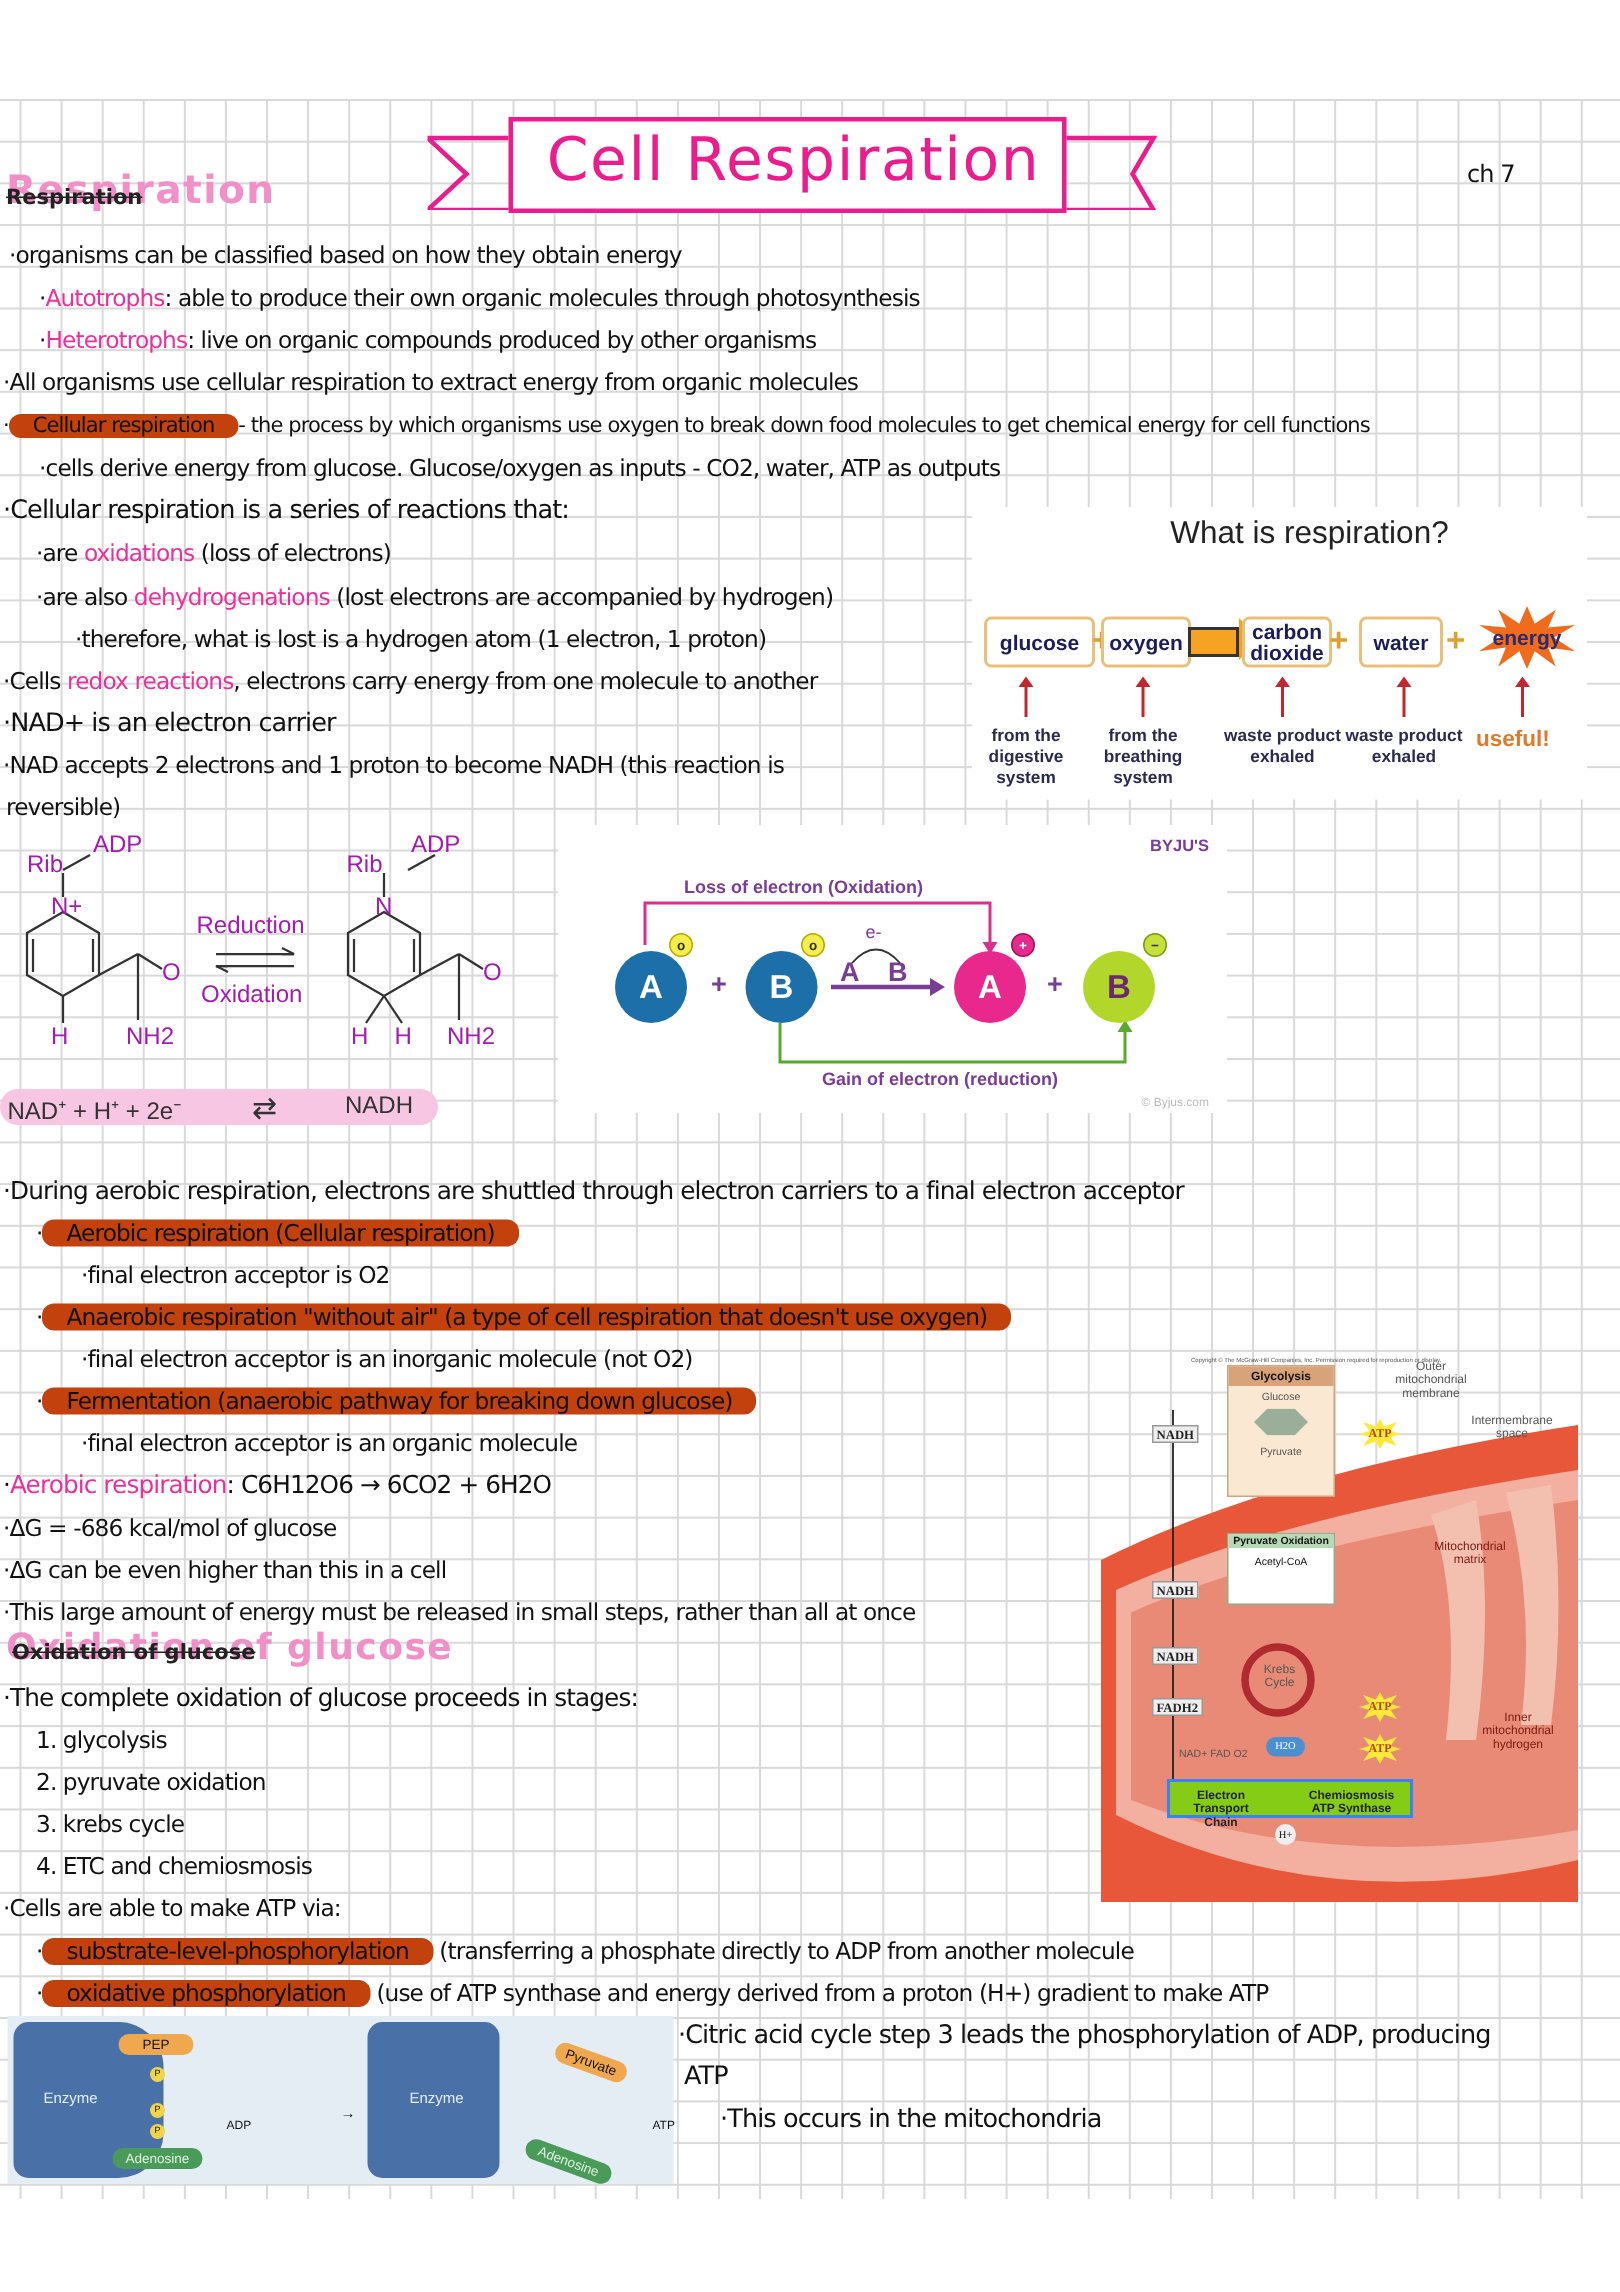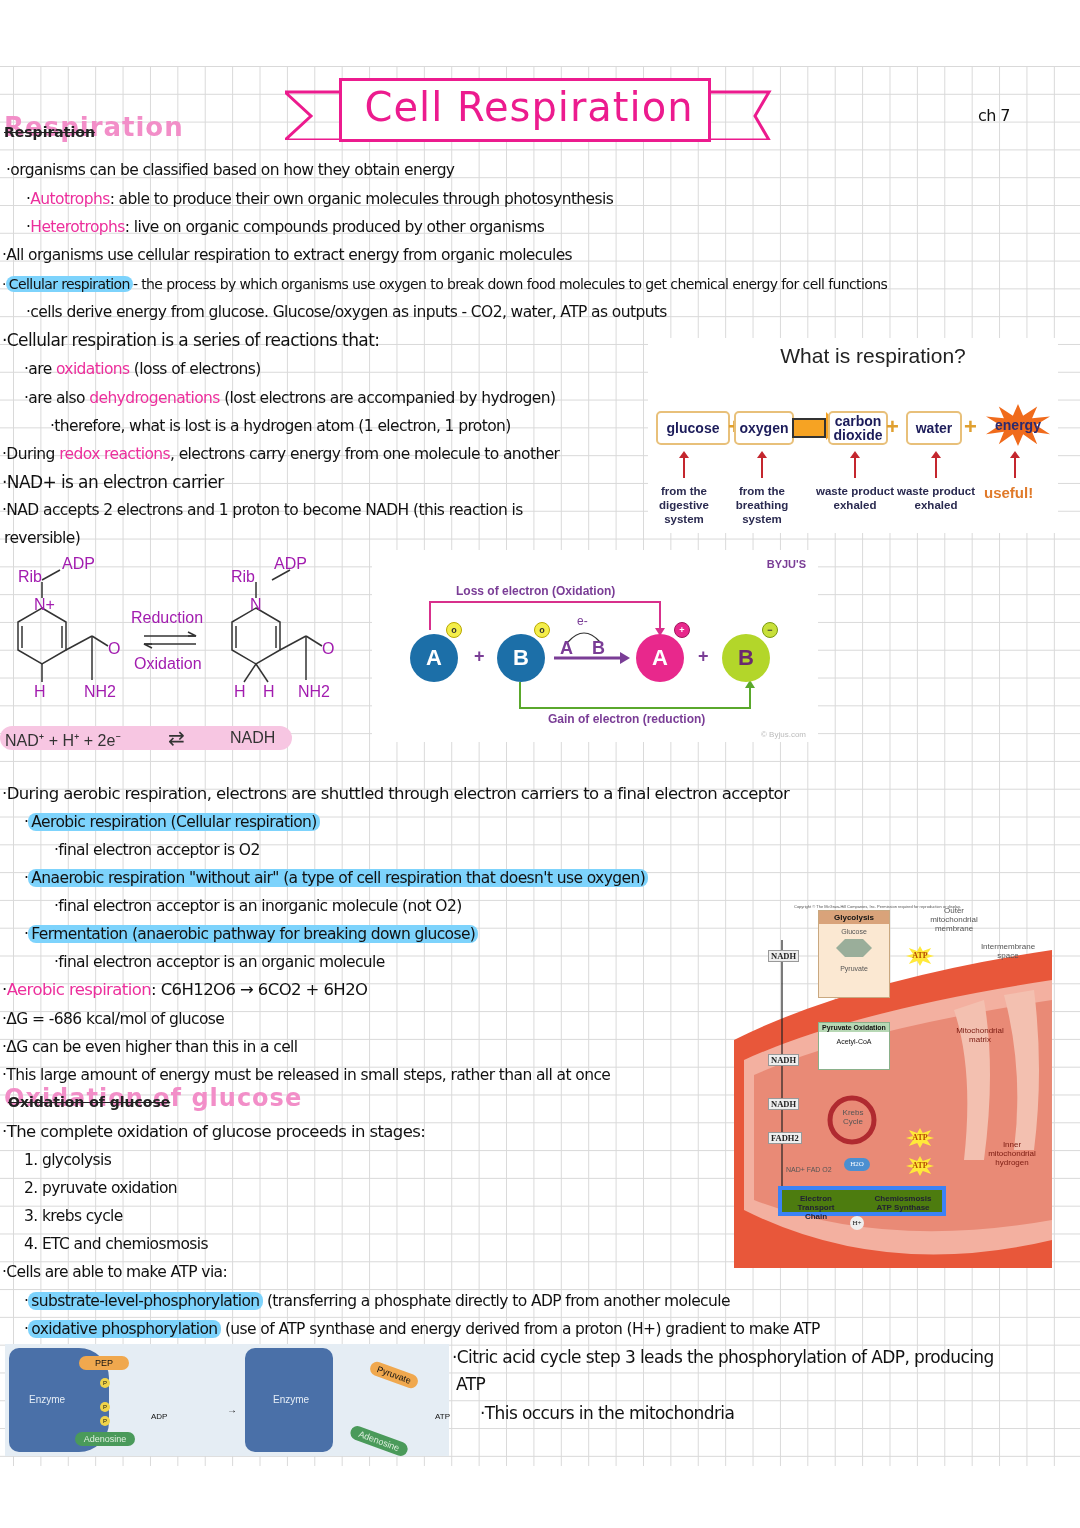--- a/index.html
+++ b/index.html
@@ -12,21 +12,21 @@
   .grid {
     position: absolute; left: 0; top: 66px; width: 1080px; height: 1400px;
     background-image:
       linear-gradient(to right, #d9d9d9 1px, transparent 1px),
       linear-gradient(to bottom, #d9d9d9 1px, transparent 1px);
     background-size: 27.4px 27.8px;
     background-position: 13px 0;
   }
   .hand { position: absolute; white-space: nowrap; font-family: "DejaVu Sans", sans-serif; font-size: 15.5px; letter-spacing: -0.6px; color: #111; line-height: 20px; }
   .pink { color: #ec2f9c; }
-  .hl-yellow { background: #7dd3fc; border-radius: 8px; padding: 0 3px; }
+  .hl-yellow { background: #c2410c; border-radius: 8px; padding: 0 16px; }
   .heading-pink { position: absolute; font-family: "DejaVu Sans", sans-serif; font-weight: bold; font-size: 26px; color: #f28ec8; letter-spacing: 1px; }
   .heading-strike { position: absolute; font-family: "DejaVu Sans", sans-serif; font-size: 14px; font-weight: bold; color: #222; text-decoration: line-through; letter-spacing: 0px; }
 
   
   .banner { position: absolute; left: 285px; top: 78px; width: 488px; height: 62px; }
   .banner .box { position: absolute; left: 54px; top: 0; width: 366px; height: 58px; border: 3px solid #ec1b8e; background: #fff; }
   .banner .title { position: absolute; left: 0; width: 100%; top: 6px; text-align: center; font-family: "DejaVu Sans", sans-serif; font-size: 40px; color: #ec1b8e; letter-spacing: 1px; }
   .chapter { position: absolute; left: 978px; top: 106px; font-size: 16px; }
 
   
@@ -86,21 +86,21 @@
 <div class="hand" style="left:6px;top:160px;">·<span>organisms can be classified based on how they obtain energy</span></div>
 <div class="hand" style="left:26px;top:189px;">·<span class="pink">Autotrophs</span><span>: able to produce their own organic molecules through photosynthesis</span></div>
 <div class="hand" style="left:26px;top:217px;">·<span class="pink">Heterotrophs</span><span>: live on organic compounds produced by other organisms</span></div>
 <div class="hand" style="left:2px;top:245px;">·<span>All organisms use cellular respiration to extract energy from organic molecules</span></div>
 <div class="hand" style="left:2px;top:274px;font-size:14px;">·<span class="hl-yellow">Cellular respiration</span><span>- the process by which organisms use oxygen to break down food molecules to get chemical energy for cell functions</span></div>
 <div class="hand" style="left:26px;top:302px;">·<span>cells derive energy from glucose. Glucose/oxygen as inputs - CO2, water, ATP as outputs</span></div>
 <div class="hand" style="left:2px;top:330px;font-size:17px;">·<span>Cellular respiration is a series of reactions that:</span></div>
 <div class="hand" style="left:24px;top:359px;">·<span>are </span><span class="pink">oxidations</span><span> (loss of electrons)</span></div>
 <div class="hand" style="left:24px;top:388px;">·<span>are also </span><span class="pink">dehydrogenations</span><span> (lost electrons are accompanied by hydrogen)</span></div>
 <div class="hand" style="left:50px;top:416px;text-align:center;">·<span>therefore, what is lost is a hydrogen atom (1 electron, 1 proton)</span></div>
-<div class="hand" style="left:2px;top:444px;">·<span>During </span><span class="pink">redox reactions</span><span>, electrons carry energy from one molecule to another</span></div>
+<div class="hand" style="left:2px;top:444px;">·<span>Cells </span><span class="pink">redox reactions</span><span>, electrons carry energy from one molecule to another</span></div>
 <div class="hand" style="left:2px;top:472px;font-size:17px;">·<span>NAD+ is an electron carrier</span></div>
 <div class="hand" style="left:2px;top:500px;">·<span>NAD accepts 2 electrons and 1 proton to become NADH (this reaction is</span></div>
 <div class="hand" style="left:4px;top:528px;">reversible)</div>
 
 <div class="resp-diagram">
   <div class="rt">What is respiration?</div>
   <div class="rbox" style="left:8px;width:70px;">glucose</div>
   <div class="rplus" style="left:80px;">+</div>
   <div class="rbox" style="left:86px;width:56px;">oxygen</div>
   <div class="rarrow"></div>
@@ -255,21 +255,21 @@
   <div class="mtag" style="left:34px;top:198px;">NADH</div>
   <div class="mtag" style="left:34px;top:232px;">FADH2</div>
   <div class="atp" style="left:172px;top:46px;"></div>
   <div class="atp-l" style="left:172px;top:51px;">ATP</div>
   <div class="atp" style="left:172px;top:228px;"></div>
   <div class="atp-l" style="left:172px;top:233px;">ATP</div>
   <div class="atp" style="left:172px;top:256px;"></div>
   <div class="atp-l" style="left:172px;top:261px;">ATP</div>
   <div style="position:absolute;left:110px;top:258px;width:26px;height:13px;border-radius:8px;background:#4c8fd0;color:#fff;font-size:7px;text-align:center;line-height:13px;">H2O</div>
   <div class="mlabel" style="left:52px;top:265px;font-size:7px;">NAD+ FAD O2</div>
-  <div style="position:absolute;left:44px;top:286px;width:160px;height:22px;background:#4d7c0f;border:4px solid #3b82f6;">
+  <div style="position:absolute;left:44px;top:286px;width:160px;height:22px;background:#84cc16;border:2px solid #3b82f6;">
     <div class="mlabel" style="left:4px;top:4px;width:60px;font-weight:bold;color:#223;">Electron Transport Chain</div>
     <div class="mlabel" style="left:86px;top:4px;width:70px;font-weight:bold;color:#223;">Chemiosmosis ATP Synthase</div>
   </div>
   <div style="position:absolute;left:116px;top:316px;width:14px;height:14px;border-radius:50%;background:#eee;font-size:7px;text-align:center;line-height:14px;">H+</div>
   <div class="mlabel" style="left:190px;top:6px;width:60px;">Outer mitochondrial membrane</div>
   <div class="mlabel" style="left:246px;top:42px;width:56px;">Intermembrane space</div>
   <div class="mlabel" style="left:218px;top:126px;width:56px;color:#7a1a10;">Mitochondrial matrix</div>
   <div class="mlabel" style="left:250px;top:240px;width:56px;color:#7a1a10;">Inner mitochondrial hydrogen</div>
 </div>
 

